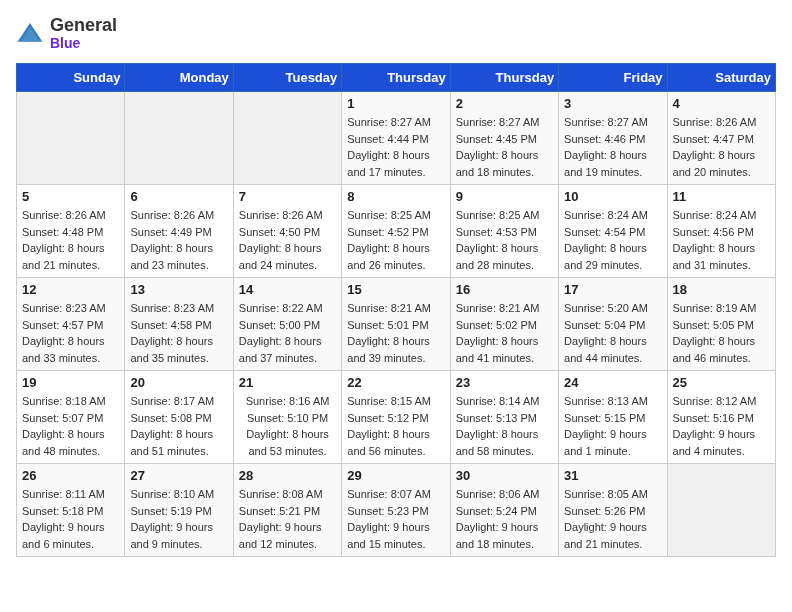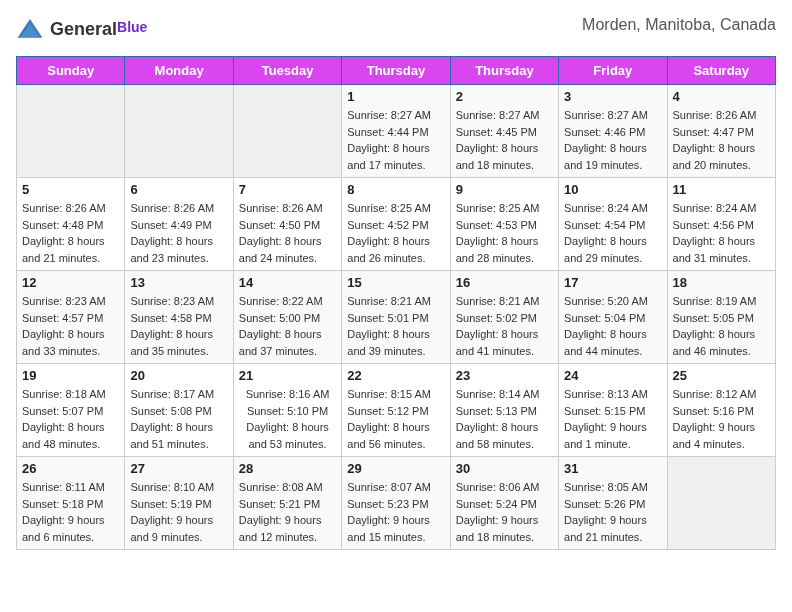--- a/index.html
+++ b/index.html
@@ -16,21 +16,21 @@
       align-items: flex-start;
       margin-bottom: 12px;
     }
     .logo {
       display: flex;
       align-items: center;
       gap: 6px;
     }
     .logo-text {
       display: flex;
-      flex-direction: row;
+      flex-direction: column;
       line-height: 1.1;
     }
     .logo-icon {
       width: 28px;
       height: 28px;
     }
     .title-block {
       text-align: right;
     }
     .calendar-title {
@@ -41,24 +41,24 @@
     .calendar-subtitle {
       font-size: 16px;
       color: #555;
     }
     .calendar {
       width: 100%;
       border-collapse: collapse;
       font-size: 11.5px;
     }
     .calendar thead th {
-      background: #d946ef;
+      background: #1d4ed8;
       color: #fff;
       padding: 6px 4px;
-      text-align: center;
+      text-align: right;
       font-size: 13px;
       font-weight: bold;
       border: 1px solid #2a6aaa;
     }
     .calendar tbody td {
       vertical-align: top;
       border: 1px solid #ccc;
       padding: 4px 5px;
       width: 108px;
       min-height: 80px;
@@ -91,21 +91,20 @@
     <svg class="logo-icon" viewBox="0 0 36 36">
       <polygon points="18,4 34,28 2,28" fill="#3a7fc1"></polygon>
       <polygon points="18,10 30,28 6,28" fill="#5a9fd4" opacity="0.5"></polygon>
     </svg>
     <div class="logo-text">
       <span style="font-size:18px;font-weight:bold;color:#333;line-height:1.1;">General</span>
       <span style="font-size:14px;font-weight:bold;color:#6d28d9;line-height:1.1;">Blue</span>
     </div>
   </div>
   <div class="title-block">
-    <div class="calendar-subtitle">Morden, Manitoba, Canada</div>
   </div>
 </div>
 
 <table class="calendar">
   <thead>
     <tr>
       <th>Sunday</th>
       <th>Monday</th>
       <th>Tuesday</th>
       <th>Thursday</th>

